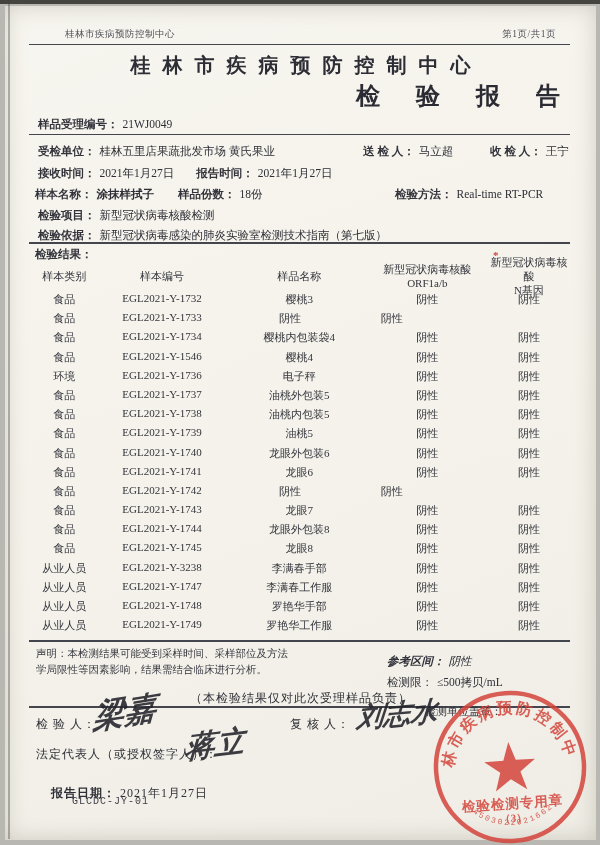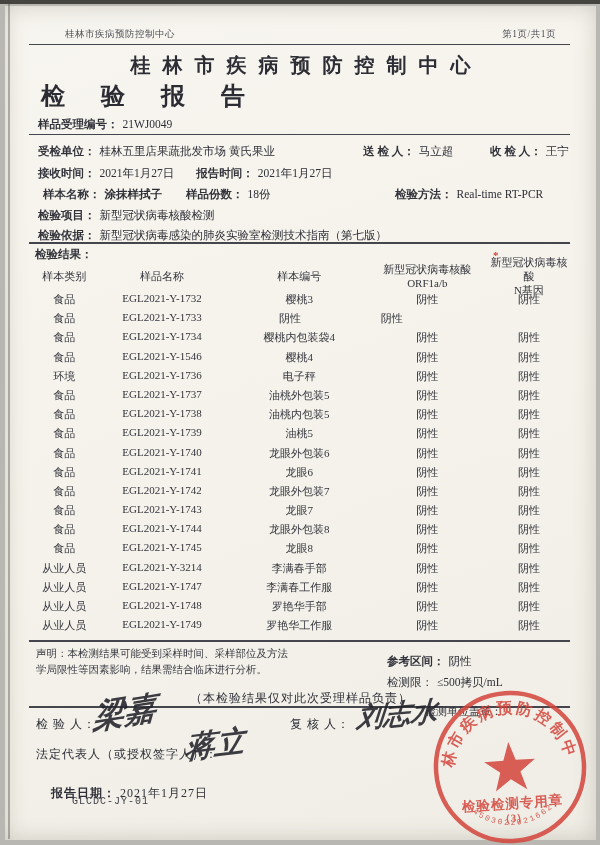--- a/index.html
+++ b/index.html
@@ -15,21 +15,21 @@
     box-shadow:inset 0 0 22px rgba(110,105,90,.28);
   }
   .edge-top{position:absolute;left:0;top:0;width:100%;height:4px;background:#45443f;}
   .edge-left{position:absolute;left:8px;top:4px;width:2px;height:835px;background:rgba(60,58,52,.35);}
   .abs{position:absolute;}
   .hline{position:absolute;left:24px;right:26px;border-top:1.6px solid #45454d;}
   .hline.thick{border-top-width:2.4px;}
   .mini{font-size:9.5px;color:#4c4c54;letter-spacing:.5px;}
   .title-org{left:0;right:0;top:46px;text-align:center;font-size:20px;font-weight:600;
     letter-spacing:12px;color:#2d2d35;text-indent:12px;}
-  .title-report{left:0;right:0;top:74px;text-align:left;font-size:24px;font-weight:700;
+  .title-report{left:0;right:0;top:74px;text-align:right;font-size:24px;font-weight:700;
     letter-spacing:36px;color:#2b2b33;text-indent:36px;}
   .lbl{font-size:11.5px;color:#33333b;}
   .val{font-size:11.5px;color:#2e2e36;}
   .b{font-weight:700;}
   
   .tbl{position:absolute;left:30px;top:248px;width:536px;}
   .trow{display:flex;width:100%;}
   .trow .c{flex:none;text-align:center;font-size:11px;color:#34343c;}
   .c1{width:10.9%;}.c2{width:25.6%;}.c3{width:25.6%;}.c4{width:22.2%;}.c5{width:15.7%;}
   .thead .c{display:flex;flex-direction:column;justify-content:center;height:32px;line-height:14px;}
@@ -78,21 +78,21 @@
   </div>
 
   <div class="abs" style="left:33px;top:157px;">
     <span class="lbl b">接收时间：</span>
     <span class="val">2021年1月27日</span>
     <span style="display:inline-block;width:14px;"></span>
     <span class="lbl b">报告时间：</span>
     <span class="val">2021年1月27日</span>
   </div>
 
-  <div class="abs" style="left:38px;top:178px;">
+  <div class="abs" style="left:30px;top:178px;">
     <span class="lbl b">样本名称：</span>
     <span class="val b">涂抹样拭子</span>
     <span style="display:inline-block;width:16px;"></span>
     <span class="lbl b">样品份数：</span>
     <span class="val">18份</span>
   </div>
   <div class="abs" style="left:358px;top:178px;margin-left:32px;">
     <span class="lbl b">检验方法：</span>
     <span class="val">Real-time RT-PCR</span>
   </div>
@@ -109,25 +109,25 @@
   <div class="hline thick" style="top:236px;"></div>
 
   <div class="abs lbl b" style="left:30px;top:241px;">检验结果：</div>
   <div class="abs red-mark" style="left:488px;top:243px;">*</div>
 
   <div class="tbl">
     <div class="trow thead" style="margin-top:6px;">
       <div class="c c1">
         <span>样本类别</span>
       </div>
+      <div class="c c2">
+        <span>样本编号</span>
+      </div>
       <div class="c c3">
         <span>样品名称</span>
-      </div>
-      <div class="c c2">
-        <span>样本编号</span>
       </div>
       <div class="c c4">
         <span>新型冠状病毒核酸</span>
         <span>ORF1a/b</span>
       </div>
       <div class="c c5">
         <span>新型冠状病毒核酸</span>
         <span>N基因</span>
       </div>
     </div>
@@ -197,21 +197,20 @@
         <div class="trow">
           <div class="c c1">食品</div>
           <div class="c c2">EGL2021-Y-1741</div>
           <div class="c c3">龙眼6</div>
           <div class="c c4">阴性</div>
           <div class="c c5">阴性</div>
         </div>
         <div class="trow">
           <div class="c c1">食品</div>
           <div class="c c2">EGL2021-Y-1742</div>
-          <div class="c c3">龙眼外包装7</div>
           <div class="c c4">阴性</div>
           <div class="c c5">阴性</div>
         </div>
         <div class="trow">
           <div class="c c1">食品</div>
           <div class="c c2">EGL2021-Y-1743</div>
           <div class="c c3">龙眼7</div>
           <div class="c c4">阴性</div>
           <div class="c c5">阴性</div>
         </div>
@@ -224,21 +223,21 @@
         </div>
         <div class="trow">
           <div class="c c1">食品</div>
           <div class="c c2">EGL2021-Y-1745</div>
           <div class="c c3">龙眼8</div>
           <div class="c c4">阴性</div>
           <div class="c c5">阴性</div>
         </div>
         <div class="trow">
           <div class="c c1">从业人员</div>
-          <div class="c c2">EGL2021-Y-3214</div>
+          <div class="c c2">EGL2021-Y-3238</div>
           <div class="c c3">李满春手部</div>
           <div class="c c4">阴性</div>
           <div class="c c5">阴性</div>
         </div>
         <div class="trow">
           <div class="c c1">从业人员</div>
           <div class="c c2">EGL2021-Y-1747</div>
           <div class="c c3">李满春工作服</div>
           <div class="c c4">阴性</div>
           <div class="c c5">阴性</div>
@@ -255,21 +254,21 @@
           <div class="c c2">EGL2021-Y-1749</div>
           <div class="c c3">罗艳华工作服</div>
           <div class="c c4">阴性</div>
           <div class="c c5">阴性</div>
         </div>
     </div>
   </div>
   <div class="hline thick" style="top:634px;"></div>
 
   <div class="abs decl" style="left:31px;top:640px;width:262px;">声明：本检测结果可能受到采样时间、采样部位及方法学局限性等因素影响，结果需结合临床进行分析。</div>
-  <div class="abs" style="left:382px;top:645px;">
+  <div class="abs" style="left:382px;top:645px;font-style:italic;">
     <span class="lbl b">参考区间：</span>
     <span class="val">阴性</span>
   </div>
   <div class="abs" style="left:382px;top:666px;">
     <span class="lbl">检测限：</span>
     <span class="val">≤500拷贝/mL</span>
   </div>
   <div class="abs note-center" style="top:684px;">（本检验结果仅对此次受理样品负责）</div>
   <div class="hline thick" style="top:700px;"></div>
 

